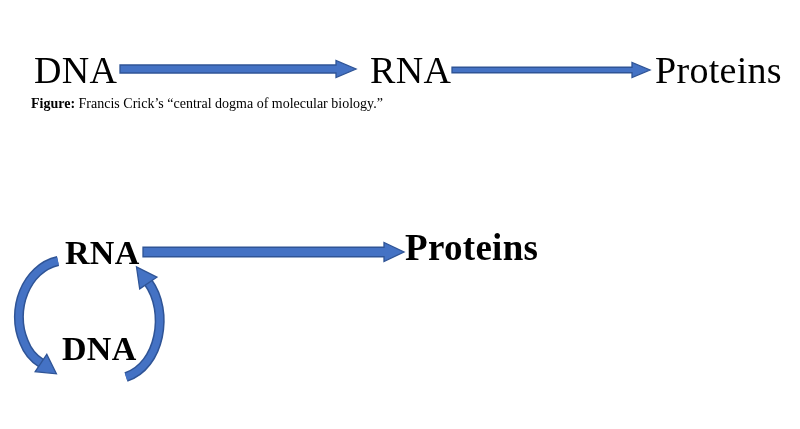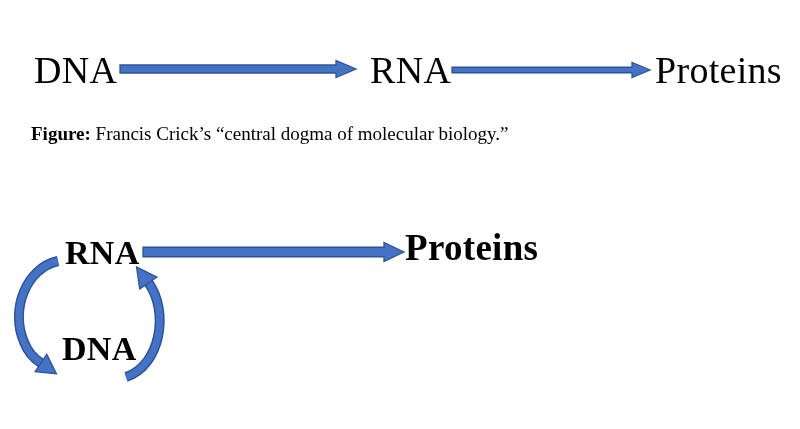--- a/index.html
+++ b/index.html
@@ -17,22 +17,22 @@
     font-family:Liberation Serif, serif;
     color:var(--text-color);
     overflow:hidden;
   }
   .layer{position:absolute;left:0;top:0;width:800px;height:429px;}
   .lbl{position:absolute;white-space:nowrap;line-height:1.15;letter-spacing:0.3px;}
   .lbl.top-row{font-size:38px;font-weight:400;}
   .lbl.b34{font-size:34px;font-weight:700;}
   .lbl.b37{font-size:37px;font-weight:700;}
   .caption{
-    position:absolute;left:31px;top:123px;
-    font-size:19px;line-height:1.2;white-space:nowrap;
+    position:absolute;left:31px;top:96px;
+    font-size:14px;line-height:1.2;white-space:nowrap;
   }
   .caption b{font-weight:700;}
   
   .afill{fill:var(--arrow-fill);stroke:var(--arrow-outline);stroke-width:1.3;stroke-linejoin:miter;}
   .arc-under{fill:none;stroke:var(--arrow-outline);stroke-width:10;stroke-linecap:butt;}
   .arc-over{fill:none;stroke:var(--arrow-fill);stroke-width:7;stroke-linecap:butt;}
 </style>
 </head>
 <body>
 

